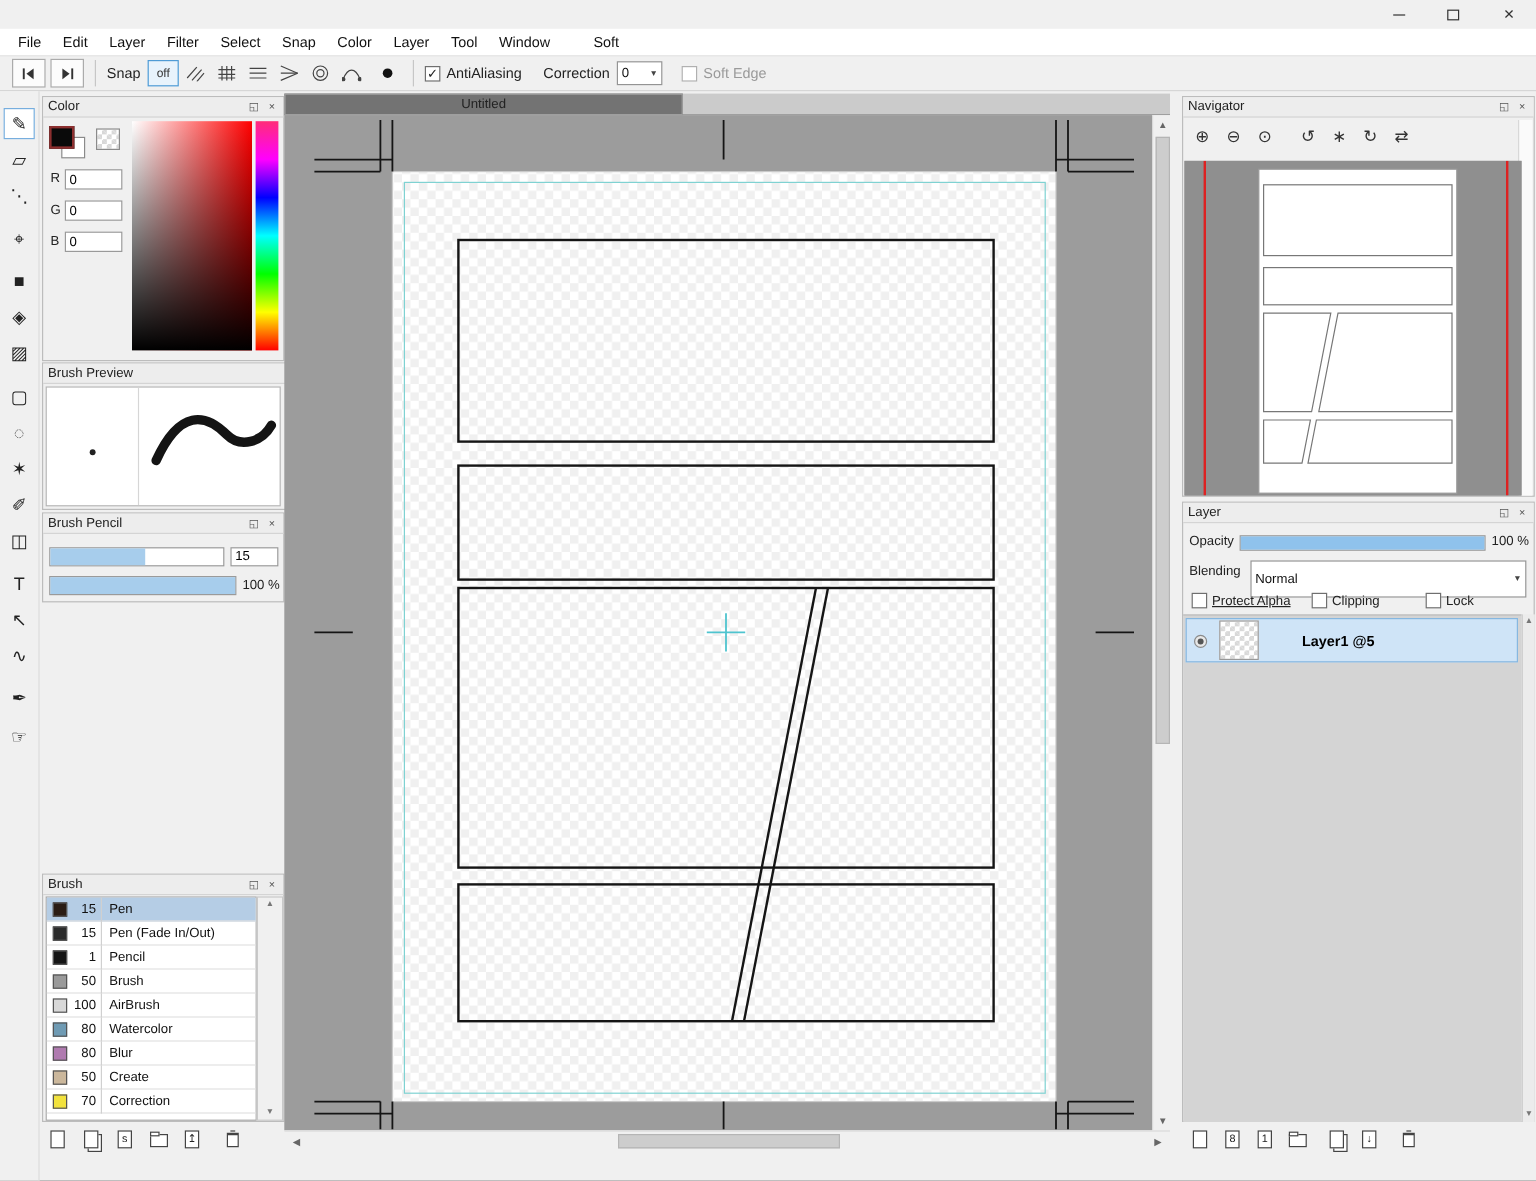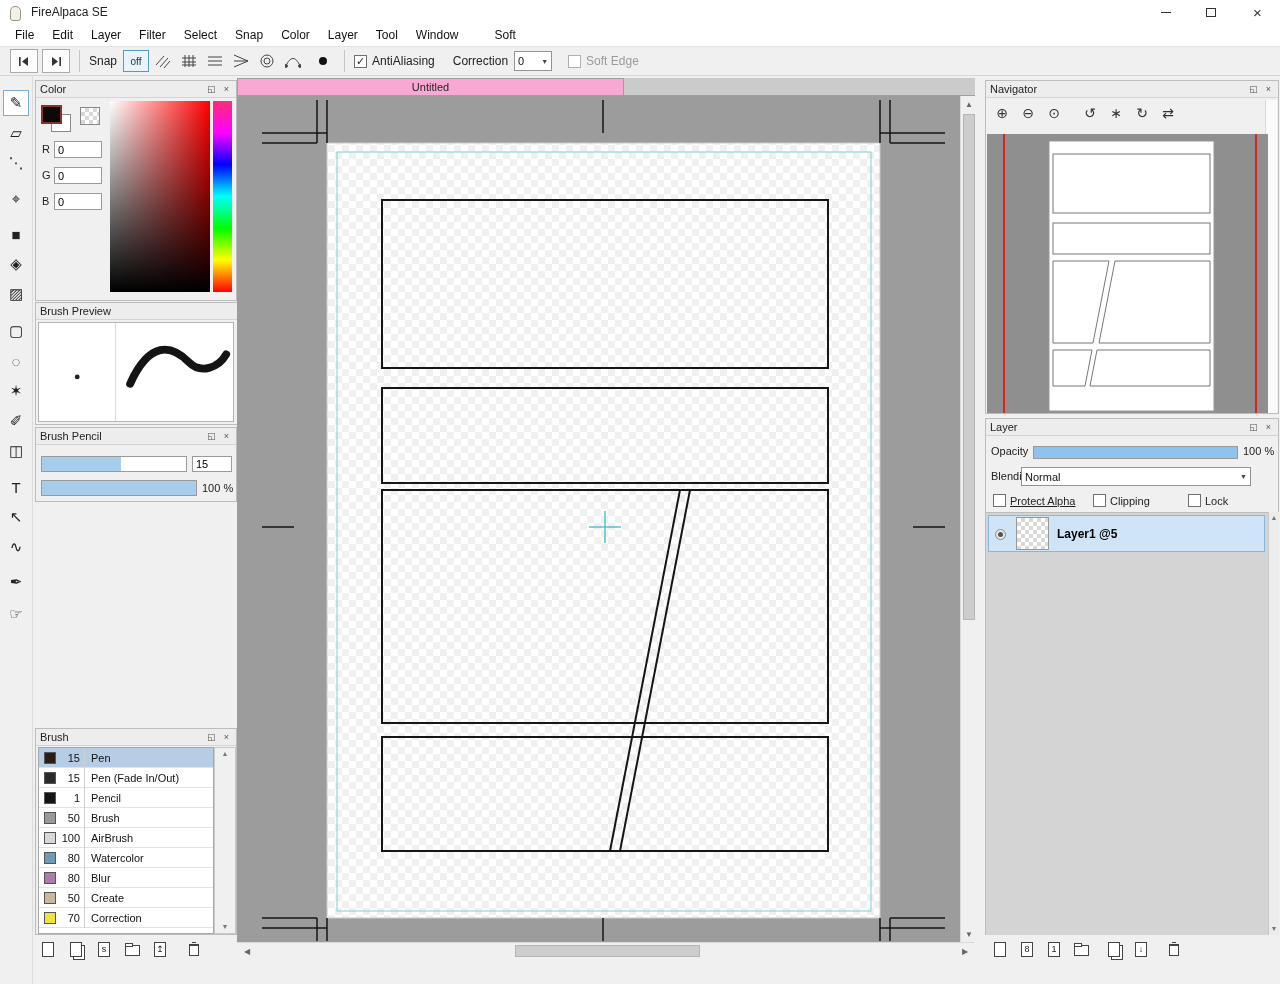--- a/index.html
+++ b/index.html
@@ -66,21 +66,21 @@
   .i-doc{width:12px;height:15px;background:#fff;border:1px solid #444;position:relative;display:flex;align-items:center;justify-content:center;}
   .i-doc.dup{box-shadow:3px 3px 0 -1px #fff,3px 3px 0 0 #444;}
   .i-doc .dg{font-size:9px;color:#222;line-height:1;}
   .i-folder{width:15px;height:11px;background:#fff;border:1px solid #444;position:relative;margin-top:3px;}
   .i-folder::before{content:"";position:absolute;left:-1px;top:-3px;width:6px;height:2px;background:#fff;border:1px solid #444;}
   .i-trash{width:10px;height:12px;background:#fff;border:1px solid #444;border-top:2px solid #444;position:relative;margin-top:2px;}
   .i-trash::before{content:"";position:absolute;top:-4px;left:2px;width:4px;height:1px;background:#444;}
 
   
   .tabbar{position:absolute;left:237px;top:78px;width:738px;height:18px;background:#cbcbcb;border-bottom:1px solid #9f9f9f;}
-  .tab{position:absolute;left:0;top:0;width:387px;height:18px;background:#f9a8d4;border:1px solid #9f9f9f;display:flex;align-items:center;justify-content:center;font-size:11px;color:#222;}
+  .tab{position:absolute;left:0;top:0;width:332px;height:18px;background:#737373;border:1px solid #9f9f9f;display:flex;align-items:center;justify-content:center;font-size:11px;color:#222;}
   .viewport{position:absolute;left:237px;top:96px;width:723px;height:846px;background:#9c9c9c;overflow:hidden;}
   .vscroll{position:absolute;left:960px;top:96px;width:17px;height:846px;background:#f0f0f0;border-left:1px solid #dadada;}
   .hscroll{position:absolute;left:237px;top:942px;width:738px;height:18px;background:#f0f0f0;border-top:1px solid #dadada;}
   .scroll-arrow{position:absolute;font-size:8px;color:#666;width:16px;height:16px;display:flex;align-items:center;justify-content:center;}
   .scroll-thumb{position:absolute;background:#cdcdcd;border:1px solid #b5b5b5;}
 
   
   .nav-btn{width:24px;height:24px;display:flex;align-items:center;justify-content:center;font-size:14px;color:#333;margin-left:2px;flex:none;}
   .eye{position:absolute;left:6px;top:13px;width:11px;height:11px;border-radius:50%;border:1px solid #8a8a8a;background:#e8e8e8;}
   .eye::after{content:"";position:absolute;left:2px;top:2px;width:5px;height:5px;border-radius:50%;background:#555;}
@@ -89,24 +89,20 @@
   .caption-band{position:absolute;left:0;top:733px;width:985px;height:164px;background:rgba(46,38,29,0.55);z-index:40;display:flex;align-items:center;padding-left:62px;}
   .caption{font-size:44px;color:#fff;text-shadow:0 2px 4px rgba(0,0,0,0.25);white-space:nowrap;}
 
   svg{display:block;}
 </style>
 </head>
 <body>
 
 <div class="app">
 
-  <div class="titlebar">
-    <span class="app-icon"></span>
-    <span class="title-text">FireAlpaca SE</span>
-  </div>
   <div class="win-btn" style="left:1143px;">
       <span class="min-glyph"></span>
     </div>
   <div class="win-btn" style="left:1188px;">
       <span class="max-glyph"></span>
     </div>
   <div class="win-btn" style="left:1235px;">
       <span class="close-glyph">×</span>
     </div>
 
@@ -525,35 +521,35 @@
         <span class="ph-sp"></span>
       <span class="ph-ico">◱</span>
       <span class="ph-ico">×</span>
     </div>
     <span class="lbl" style="left:5px;top:26px;">Opacity</span>
     <div class="slider" style="left:47px;top:27px;width:205px;height:13px;">
         <div class="fill" style="width:100%;background:#8fc2ec;"></div>
       </div>
     <span class="lbl" style="left:257px;top:26px;">100 %</span>
     <span class="lbl" style="left:5px;top:51px;">Blending</span>
-    <div class="dd" style="position:absolute;left:35px;top:48px;width:230px;height:19px;align-items:center;">
+    <div class="dd" style="position:absolute;left:56px;top:48px;width:230px;height:31px;align-items:center;">
       <span>Normal</span>
       <span class="dd-arrow">▼</span>
     </div>
     <span class="cb" style="position:absolute;left:7px;top:75px;"></span>
     <span class="lbl" style="left:24px;top:76px;text-decoration:underline;">Protect Alpha</span>
     <span class="cb" style="position:absolute;left:107px;top:75px;"></span>
     <span class="lbl" style="left:124px;top:76px;">Clipping</span>
     <span class="cb" style="position:absolute;left:202px;top:75px;"></span>
     <span class="lbl" style="left:219px;top:76px;">Lock</span>
     <div class="abs" style="left:0;top:93px;width:282px;height:423px;background:#d4d4d4;border-top:1px solid #bdbdbd;">
       <div class="abs" style="left:2px;top:2px;width:277px;height:37px;background:#cfe4f7;border:1px solid #86b7e0;">
         <span class="eye"></span>
         <span class="abs checker" style="left:27px;top:1px;width:33px;height:33px;border:1px solid #999;"></span>
-        <span class="abs" style="left:68px;top:11px;font-size:12px;font-weight:bold;color:#000;">Layer1 @5</span>
+        <span class="abs" style="left:96px;top:11px;font-size:12px;font-weight:bold;color:#000;">Layer1 @5</span>
       </div>
     </div>
     <div class="mini-scroll" style="left:282px;top:93px;width:11px;height:423px;border:none;background:#ececec;border-left:1px solid #c9c9c9;">
       <span>▲</span>
       <span>▼</span>
     </div>
   </div>
 
   <div class="abs" style="left:990px;top:939px;display:flex;gap:7px;">
     <div class="mini-btn">

